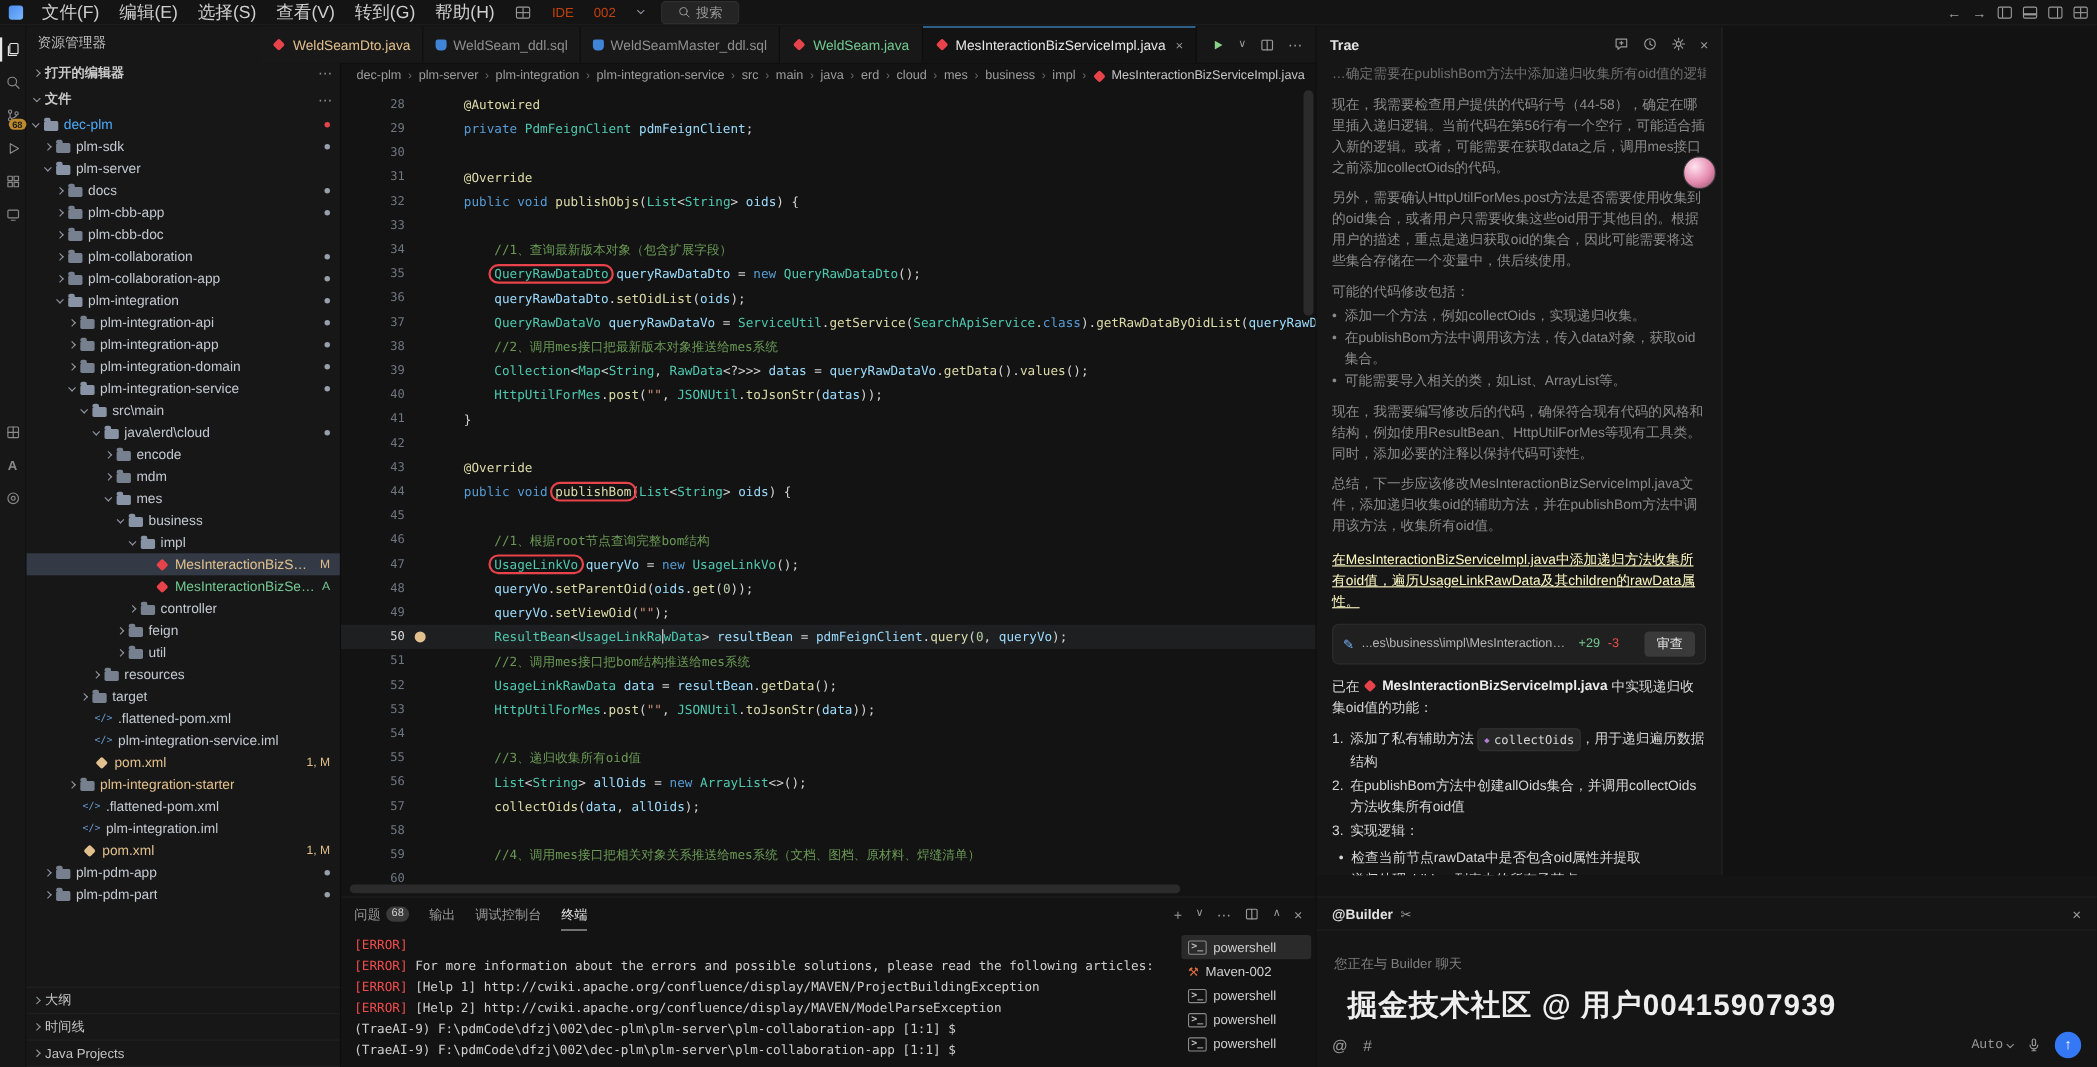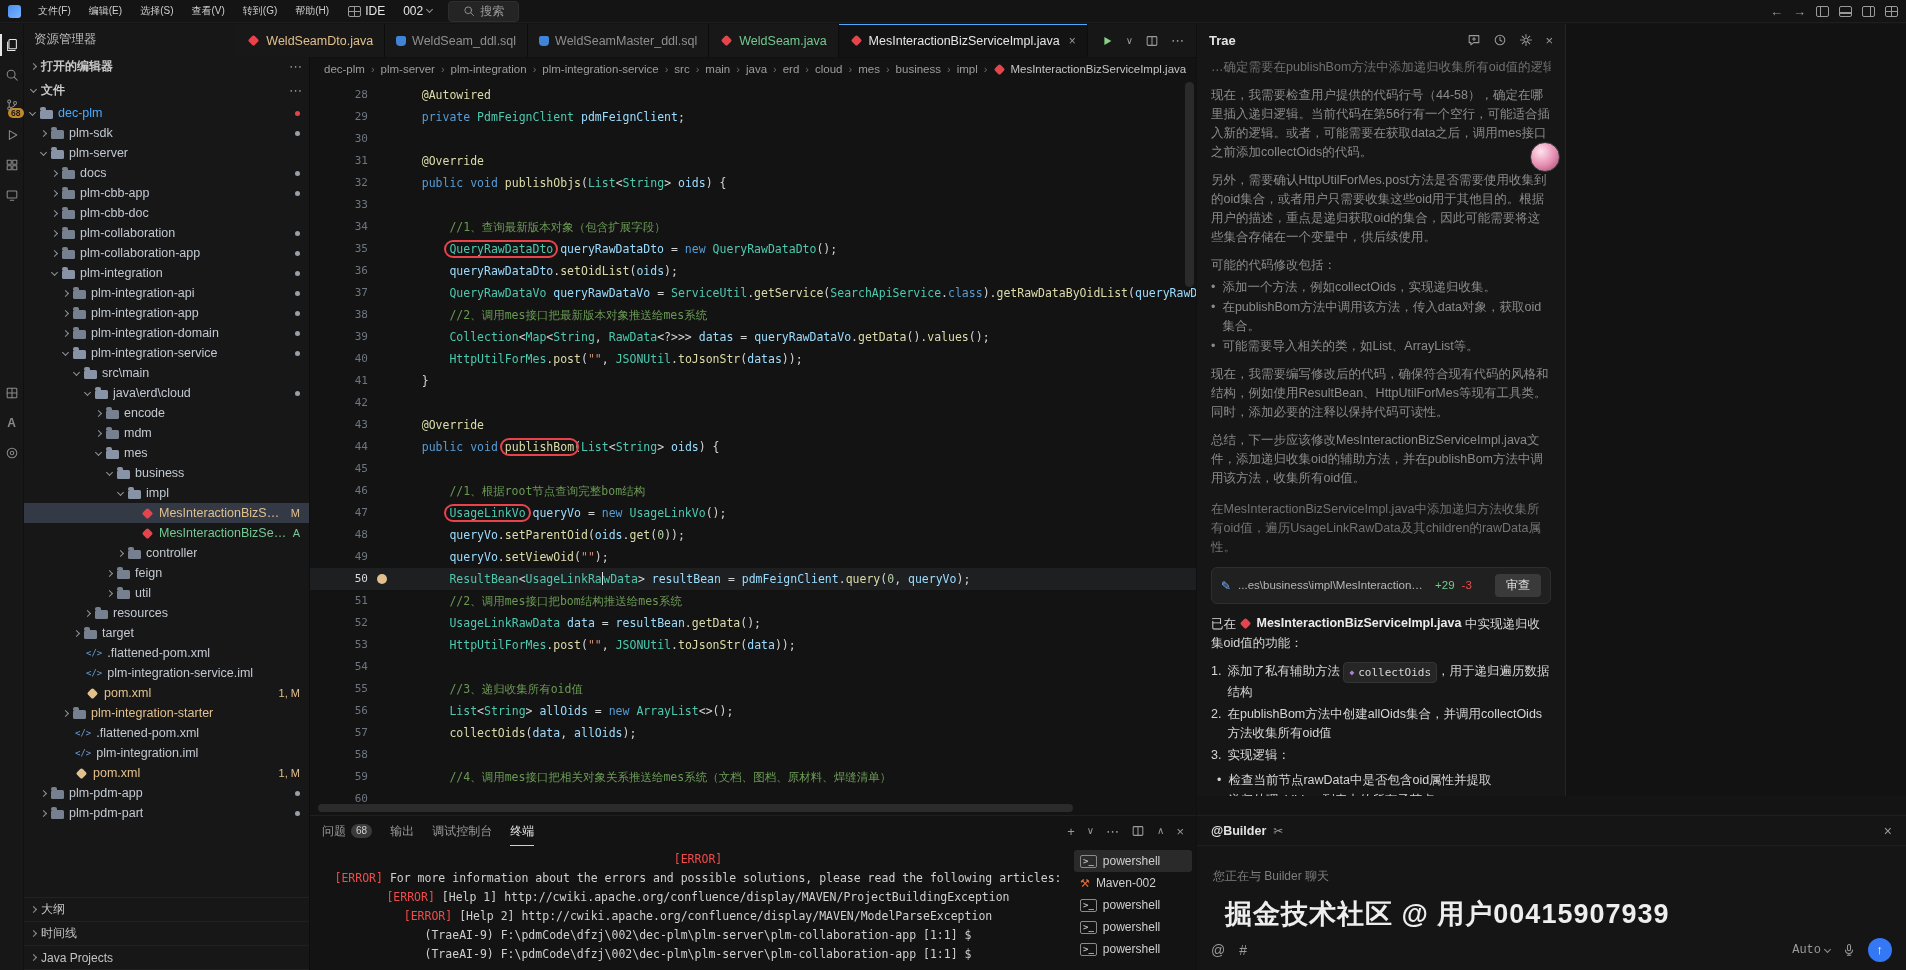--- a/index.html
+++ b/index.html
@@ -7,22 +7,22 @@
     --annot:#e8434a; --send:#3478f6; --badge:#bf8a2e;
   }
   *{box-sizing:border-box;}
   html,body{margin:0;padding:0;width:1906px;height:970px;overflow:hidden;}
   body{background:#141414;color:#c8c8c8;font-family:"Liberation Sans","DejaVu Sans",sans-serif;font-size:13px;}
 
   
   .titlebar{position:absolute;top:0;left:0;width:1906px;height:23px;background:#141414;
     border-bottom:1px solid #1e1e1e;display:flex;align-items:center;padding:0 8px;gap:2px;z-index:20;}
   .app-logo{width:13px;height:13px;border-radius:3px;background:linear-gradient(135deg,#4a8df0,#7ab6ff);margin-right:6px;flex:none;}
-  .menu-item{padding:2px 9px;color:#cfcfcf;font-size:10px;border-radius:4px;cursor:default;}
-  .tb-btn{display:flex;align-items:center;gap:4px;color:#e5e5e5;font-size:12px;padding:2px 8px;border-radius:4px;}
+  .menu-item{padding:2px 9px;color:#cfcfcf;font-size:16px;border-radius:4px;cursor:default;}
+  .tb-btn{display:flex;align-items:center;gap:20px;color:#c2410c;font-size:12px;padding:2px 8px;border-radius:4px;}
   .tb-search{display:flex;align-items:center;gap:5px;background:#242424;border:1px solid #2e2e2e;border-radius:4px;
     padding:1px 14px;color:#9a9a9a;font-size:12px;margin-left:6px;}
   .tb-right{margin-left:auto;display:flex;align-items:center;gap:10px;color:#9a9a9a;}
   .lay-ic{width:13px;height:11px;border:1.2px solid #9a9a9a;border-radius:2px;position:relative;}
   .lay-ic.l::before{content:"";position:absolute;left:3px;top:0;bottom:0;width:1.2px;background:#9a9a9a;}
   .lay-ic.b::before{content:"";position:absolute;left:0;right:0;bottom:2px;height:1.2px;background:#9a9a9a;}
   .lay-ic.r::before{content:"";position:absolute;right:3px;top:0;bottom:0;width:1.2px;background:#9a9a9a;}
   .lay-ic.g::before{content:"";position:absolute;left:0;right:0;top:4px;height:1.2px;background:#9a9a9a;}
   .lay-ic.g::after{content:"";position:absolute;top:0;bottom:0;left:5px;width:1.2px;background:#9a9a9a;}
 
@@ -94,21 +94,21 @@
   .hscroll{position:absolute;left:8px;bottom:3px;height:8px;width:755px;background:rgba(255,255,255,.10);border-radius:4px;}
 
   
   .bottom-panel{height:155px;border-top:1px solid #1f1f1f;display:flex;flex-direction:column;flex:none;background:#131313;}
   .panel-head{height:30px;display:flex;align-items:center;padding:0 12px;gap:18px;flex:none;}
   .ptab{color:#9a9a9a;font-size:12px;display:flex;align-items:center;gap:5px;height:100%;}
   .ptab.active{color:#e6e6e6;box-shadow:inset 0 -1px 0 #d0d0d0;}
   .pbadge{background:#3a3a3a;color:#cfcfcf;font-size:10px;padding:0 5px;border-radius:7px;line-height:14px;}
   .panel-actions{margin-left:auto;display:flex;align-items:center;gap:12px;color:#9a9a9a;}
   .panel-body{flex:1;display:flex;overflow:hidden;}
-  .term-text{flex:1;padding:4px 0 12px 12px;overflow:hidden;text-align:center;}
+  .term-text{flex:1;padding:4px 0 12px 12px;overflow:hidden;}
   .term-line{font-family:"DejaVu Sans Mono",monospace;font-size:11.5px;line-height:19px;white-space:pre;color:#cfcfcf;}
   .tt-err{color:var(--err);}
   .term-list{width:122px;flex:none;padding:4px 4px 0 0;}
   .tl-row{height:22px;display:flex;align-items:center;gap:6px;padding:0 6px;color:#cfcfcf;font-size:12px;border-radius:3px;}
   .tl-row.active{background:#2a2a2a;}
   .shicon{font-family:"DejaVu Sans Mono",monospace;font-size:9px;font-weight:bold;border:1px solid #8a8a8a;border-radius:2px;padding:0 2px;color:#bdbdbd;line-height:11px;}
   .mvicon{color:#e0703c;font-weight:bold;font-size:11px;}
 
   
   .right-col{flex:1;display:flex;flex-direction:column;border-left:1px solid #101010;background:#141414;gap:19px;}
@@ -752,21 +752,21 @@
                   <span>在publishBom方法中调用该方法，传入data对象，获取oid集合。</span>
                 </li>
                 <li>
                   <span>可能需要导入相关的类，如List、ArrayList等。</span>
                 </li>
               </ul>
             <p>现在，我需要编写修改后的代码，确保符合现有代码的风格和结构，例如使用ResultBean、HttpUtilForMes等现有工具类。同时，添加必要的注释以保持代码可读性。</p>
             <p>总结，下一步应该修改MesInteractionBizServiceImpl.java文件，添加递归收集oid的辅助方法，并在publishBom方法中调用该方法，收集所有oid值。</p>
           </div>
           <div class="answer">
-            <p style="color:#737373;">在MesInteractionBizServiceImpl.java中添加递归方法收集所有oid值，遍历UsageLinkRawData及其children的rawData属性。</p>
+            <p style="color:#fef9c3;text-decoration:underline;">在MesInteractionBizServiceImpl.java中添加递归方法收集所有oid值，遍历UsageLinkRawData及其children的rawData属性。</p>
             <div class="file-card">
               <span class="chic" style="color:#7ab6ff;font-size:12px;">✎</span>
               <span class="fc-path">...es\business\impl\MesInteractionBizServiceImpl.java</span>
               <span class="fc-add">+29</span>
               <span class="fc-rem">-3</span>
               <span class="review-btn">审查</span>
             </div>
             <p>
               <span>已在</span>
               <span class="file-ref">

